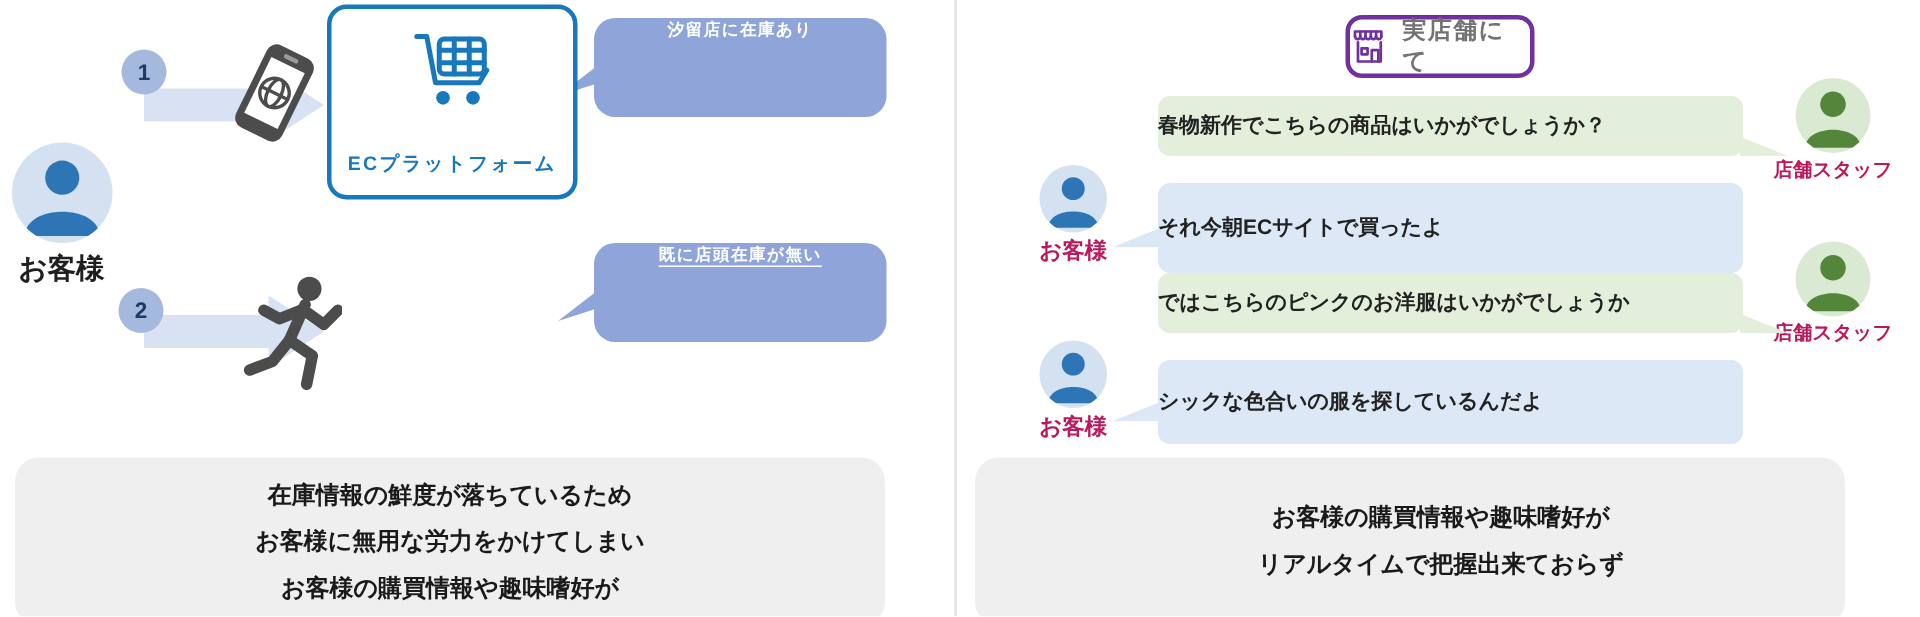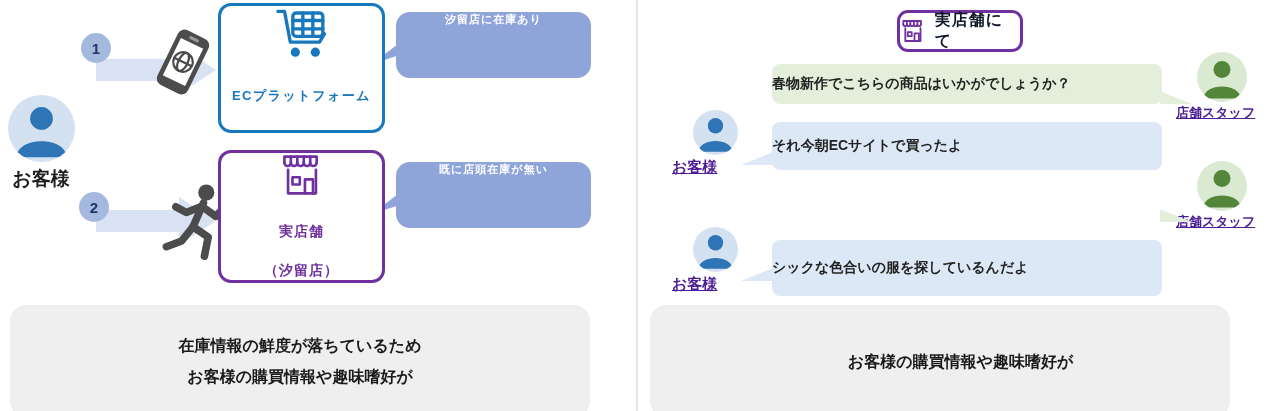--- a/index.html
+++ b/index.html
@@ -25,61 +25,61 @@
   .cust-l-label { left:-5px; top:166px; width:92px; text-align:center; font-size:19px; }
   .step { width:30px; height:30px; border-radius:50%; background:#A5B8DE; color:#1F3864;
           font-size:15px; display:flex; align-items:center; justify-content:center; z-index:3; }
   .step1 { left:81px; top:33px; } .step2 { left:79px; top:192px; }
   .arrow { width:120px; height:48px; z-index:1; }
   .arrow1 { left:96px; top:46px; } .arrow2 { left:96px; top:197px; }
   .phone { left:160px; top:30px; width:46px; height:64px; transform:rotate(26deg); z-index:2; }
   .runner { left:158px; top:184px; width:70px; height:76px; z-index:2; }
 
   .node-box { width:167px; background:#fff; border-radius:13px; display:flex; flex-direction:column;
-              align-items:center; justify-content:flex-start; z-index:2; text-align:center;gap:20px; }
+              align-items:center; justify-content:center; z-index:2; text-align:center;gap:20px; }
   .ec-box { left:218px; top:3px; height:130px; border:3px solid #1878BE; }
   .ec-box .node-label { color:#1878BE; font-size:13px; letter-spacing:1.5px; margin-top:7px; }
   .store-box { left:218px; top:150px; height:133px; border:3px solid #7030A0; }
   .store-box .node-label { color:#7030A0; font-size:14px; line-height:19px; letter-spacing:1px; margin-top:5px; }
 
   .callout { left:396px; width:195px; height:66px; background:#8FA5DA; border-radius:14px; color:#fff;
              font-size:11px; letter-spacing:1px; display:flex; justify-content:center; z-index:2; }
   .callout1 { top:12px; } .callout2 { top:162px; }
-  .callout2 .u { text-underline-offset:4px; }
+  .callout2 .u { text-decoration:underline; text-underline-offset:4px; }
   .callout-tail { width:26px; height:20px; background:#8FA5DA; clip-path:polygon(100% 0, 0 100%, 100% 58%); z-index:1; }
   .ctail1 { left:372px; top:44px; } .ctail2 { left:372px; top:194px; }
 
   .summary { top:305px; width:580px; height:112px; background:#EFEFEF; border-radius:16px;
              display:flex; flex-direction:column; align-items:center; justify-content:center;
              font-size:16px; line-height:31px; text-align:center; color:#1a1a1a; }
   .summary-left { left:10px; } .summary-right { left:650px;padding-left:41px; }
   .summary span { display:block; }
 
   
   .badge { left:897px; top:10px; width:126px; height:42px; background:#fff; border:3.5px solid #7030A0;
            border-radius:11px; display:flex; align-items:center; justify-content:center; gap:9px; z-index:2; }
-  .badge-label { color:#0f172a; font-size:16px; letter-spacing:1px; }
+  .badge-label { color:#737373; font-size:16px; letter-spacing:1px; }
 
   .chat-bubble { left:772px; width:390px; border-radius:8px; display:flex; align-items:center;
                  font-size:14px; color:#222; z-index:2; }
   .cb1 { top:64px;  height:40px; background:#E3EFDB; }
-  .cb2 { top:122px; height:48px; background:#DCE8F5; }
+  .cb2 { top:122px; height:60px; background:#DCE8F5; }
   .cb3 { top:182px; height:40px; background:#E3EFDB; }
   .cb4 { top:240px; height:56px; background:#DCE8F5; }
   .chat-tail { width:32px; height:16px; z-index:1; }
   .staff-tail { background:#E3EFDB; clip-path:polygon(0 20%, 100% 100%, 0 100%); }
   .cust-tail  { background:#DCE8F5; clip-path:polygon(100% 20%, 0 100%, 100% 100%); }
   .t1 { left:1160px; top:88px; } .t3 { left:1160px; top:206px; }
   .t2 { left:741px; top:149px; } .t4 { left:741px; top:265px; }
 
   .staff-av1 { left:1197px; top:52px;  width:50px; height:50px; }
   .staff-av2 { left:1197px; top:161px; width:50px; height:50px; }
   .cust-av2  { left:693px;  top:110px; width:45px; height:45px; }
   .cust-av4  { left:693px;  top:227px; width:45px; height:45px; }
-  .speaker-label { font-size:13px; color:#4c1d95;text-decoration:underline; }
+  .speaker-label { text-align:center; font-size:13px; color:#be185d; }
   .sl1 { left:1176px; top:104px; width:92px; }
   .sl3 { left:1176px; top:213px; width:92px; }
   .sl2 { left:672px; top:158px; width:87px; font-size:15px; }
   .sl4 { left:672px; top:275px; width:87px; font-size:15px; }
 </style>
 </head>
 <body>
 
 <div class="canvas">
 
@@ -135,45 +135,29 @@
     <circle cx="50" cy="9" r="8.5" fill="#4C4C4C"></circle>
     <g fill="none" stroke="#4C4C4C" stroke-width="8" stroke-linecap="round" stroke-linejoin="round">
       <path d="M47 20 L36 45"></path>
       <path d="M46 24 L60 34 L70 24"></path>
       <path d="M44 24 L29 30 L18 24"></path>
       <path d="M36 45 L52 56 L48 76"></path>
       <path d="M36 45 L24 60 L8 66"></path>
     </g>
   </svg>
 
-  <div class="abs node-box store-box">
-    <svg width="58" height="54" viewBox="0 0 64 60" aria-hidden="true">
-      <g fill="none" stroke="#7030A0" stroke-width="3.6" stroke-linecap="round" stroke-linejoin="round">
-        <path d="M8 13 V5 H52 V13"></path>
-        <line x1="16.8" y1="5" x2="16.8" y2="13"></line>
-        <line x1="25.6" y1="5" x2="25.6" y2="13"></line>
-        <line x1="34.4" y1="5" x2="34.4" y2="13"></line>
-        <line x1="43.2" y1="5" x2="43.2" y2="13"></line>
-        <path d="M8 13 a4.4 4.8 0 0 0 8.8 0 a4.4 4.8 0 0 0 8.8 0 a4.4 4.8 0 0 0 8.8 0 a4.4 4.8 0 0 0 8.8 0 a4.4 4.8 0 0 0 8.8 0"></path>
-        <path d="M13 23 V55 H51 V23"></path>
-        <rect x="19" y="33" width="10" height="10"></rect>
-        <path d="M36 55 V36 H47 V55"></path>
-      </g>
-    </svg>
-    <div class="node-label">実店舗</div>
-    <div class="node-label" style="margin-top:0;">（汐留店）</div>
-  </div>
 
   <div class="abs callout-tail ctail2"></div>
   <div class="abs callout callout2">
     <span class="u">既に店頭在庫が無い</span>
   </div>
 
   <div class="abs summary summary-left">
     <span>在庫情報の鮮度が落ちているため</span>
+    <span>お客様に無用な労力をかけてしまい</span>
     <span>お客様の購買情報や趣味嗜好が</span>
   </div>
 
   <div class="abs divider"></div>
 
   <div class="abs badge">
     <svg width="26" height="24" viewBox="0 0 64 60" aria-hidden="true">
       <g fill="none" stroke="#7030A0" stroke-width="4.5" stroke-linecap="round" stroke-linejoin="round">
         <path d="M8 13 V5 H52 V13"></path>
         <line x1="16.8" y1="5" x2="16.8" y2="13"></line>
@@ -206,20 +190,23 @@
   </div>
   <div class="abs chat-tail cust-tail t2"></div>
   <div class="abs avatar av-blue cust-av2">
     <svg viewBox="0 0 100 100" aria-hidden="true">
       <circle cx="50" cy="35" r="17"></circle>
         <path d="M13 93 C13 61 87 61 87 93 Z"></path>
     </svg>
   </div>
   <div class="abs speaker-label sl2">お客様</div>
 
+  <div class="abs chat-bubble cb3">
+    <span>ではこちらのピンクのお洋服はいかがでしょうか</span>
+  </div>
   <div class="abs chat-tail staff-tail t3"></div>
   <div class="abs avatar av-green staff-av2">
     <svg viewBox="0 0 100 100" aria-hidden="true">
       <circle cx="50" cy="35" r="17"></circle>
         <path d="M13 93 C13 61 87 61 87 93 Z"></path>
     </svg>
   </div>
   <div class="abs speaker-label sl3">店舗スタッフ</div>
 
   <div class="abs chat-bubble cb4">
@@ -229,15 +216,16 @@
   <div class="abs avatar av-blue cust-av4">
     <svg viewBox="0 0 100 100" aria-hidden="true">
       <circle cx="50" cy="35" r="17"></circle>
         <path d="M13 93 C13 61 87 61 87 93 Z"></path>
     </svg>
   </div>
   <div class="abs speaker-label sl4">お客様</div>
 
   <div class="abs summary summary-right">
     <span>お客様の購買情報や趣味嗜好が</span>
+    <span>リアルタイムで把握出来ておらず</span>
   </div>
 
 </div>
 
 </body></html>

